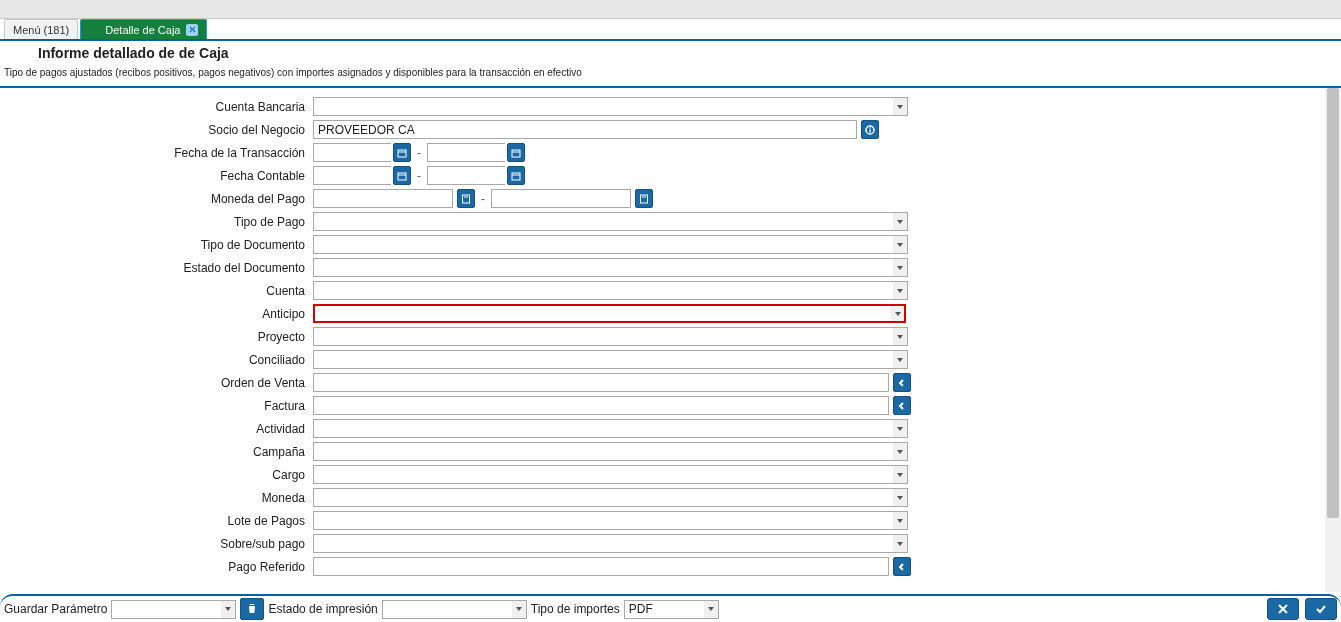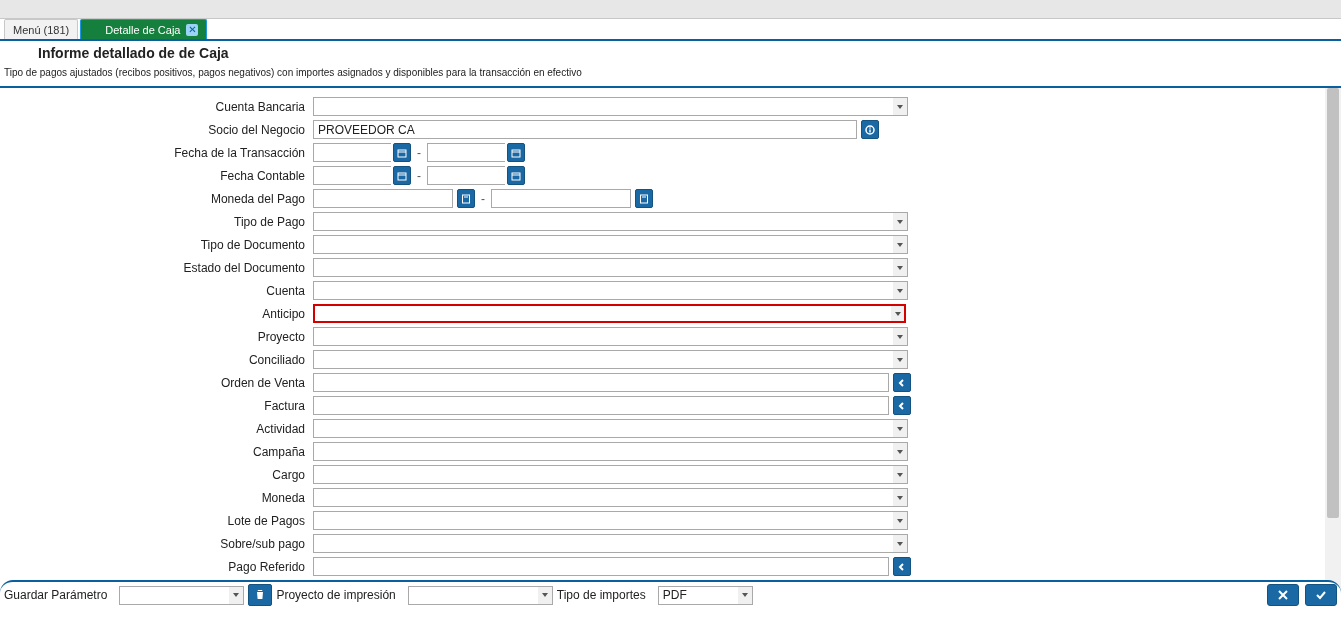--- a/index.html
+++ b/index.html
@@ -32,25 +32,25 @@
   .date-box { width:78px; height:19px; border:1px solid #a9a9a9; border-right:none; box-sizing:border-box;}
   .cal-btn { width:18px; height:19px; background:#1a69a4; border:1px solid #14537f; border-radius:2px; display:inline-flex; align-items:center; justify-content:center; box-sizing:border-box;}
   .cal-btn svg { width:10px; height:10px; fill:#fff; stroke:#fff;}
   .dash { padding:0 4px; color:#555;}
   .num-box { width:140px; height:19px; border:1px solid #a9a9a9; box-sizing:border-box;}
   .calc-btn { width:18px; height:19px; background:#1a69a4; border:1px solid #14537f; border-radius:2px; display:inline-flex; align-items:center; justify-content:center; box-sizing:border-box; margin-left:2px;}
   .calc-btn svg { width:10px; height:10px; fill:#fff;}
   .highlight .field { border:2px solid #d40000;}
   .highlight .dd-btn { border:2px solid #d40000; border-left:none; height:19px;}
   .highlight .field.wide { width:578px;}
-  .footer { position:absolute; left:0; right:0; bottom:14px; height:28px; border-top:2px solid #0a5f9e; background:#fff; display:flex; align-items:center; padding:0 4px; box-sizing:border-box;border-radius:13px;}
+  .footer { position:absolute; left:0; right:0; bottom:0; height:28px; border-top:2px solid #0a5f9e; background:#fff; display:flex; align-items:center; padding:0 4px; box-sizing:border-box;border-radius:13px;}
   .footer .left { display:flex; align-items:center; gap:4px; flex:1;}
   .footer .right { display:flex; align-items:center; gap:6px;}
   .ft-label { font-size:12px; color:#222;}
-  .ft-field { height:19px; border:1px solid #a9a9a9; border-right:none; box-sizing:border-box; display:flex; align-items:center; padding:0 4px; font-size:12px;margin-left:8px;}
+  .ft-field { height:19px; border:1px solid #a9a9a9; border-right:none; box-sizing:border-box; display:flex; align-items:center; padding:0 4px; font-size:12px;}
   .trash-btn { width:22px; height:20px; background:#1a69a4; border:1px solid #14537f; border-radius:2px; display:inline-flex; align-items:center; justify-content:center;}
   .trash-btn svg { width:12px; height:12px; fill:#fff;}
   .act-btn { width:30px; height:20px; background:#1a69a4; border:1px solid #14537f; border-radius:3px; display:inline-flex; align-items:center; justify-content:center;}
   .act-btn svg { width:14px; height:14px; stroke:#fff; fill:none; stroke-width:2;}
   .ft-dd { display:flex;}
 </style>
 </head>
 <body>
 
 <div class="toolbar"></div>
@@ -359,21 +359,21 @@
       <div class="ft-field" style="width:110px;"></div>
       <div class="dd-btn">
           <div class="tri"></div>
         </div>
     </div>
     <div class="trash-btn">
       <svg viewBox="0 0 12 12">
           <path d="M3 3h6l-.6 7H3.6L3 3zm1-2h4l.5 1H3.5L4 1z" fill="#fff"></path>
         </svg>
     </div>
-    <span class="ft-label">Proyecto de impresión</span>
+    <span class="ft-label">Estado de impresión</span>
     <div class="ft-dd">
       <div class="ft-field" style="width:130px;"></div>
       <div class="dd-btn">
           <div class="tri"></div>
         </div>
     </div>
     <span class="ft-label">Tipo de importes</span>
     <div class="ft-dd">
       <div class="ft-field" style="width:80px;">PDF</div>
       <div class="dd-btn">

